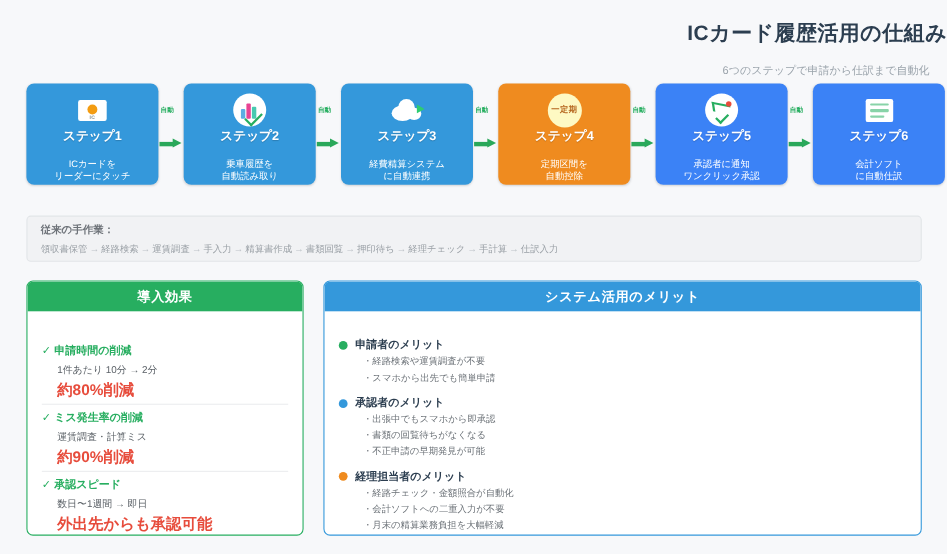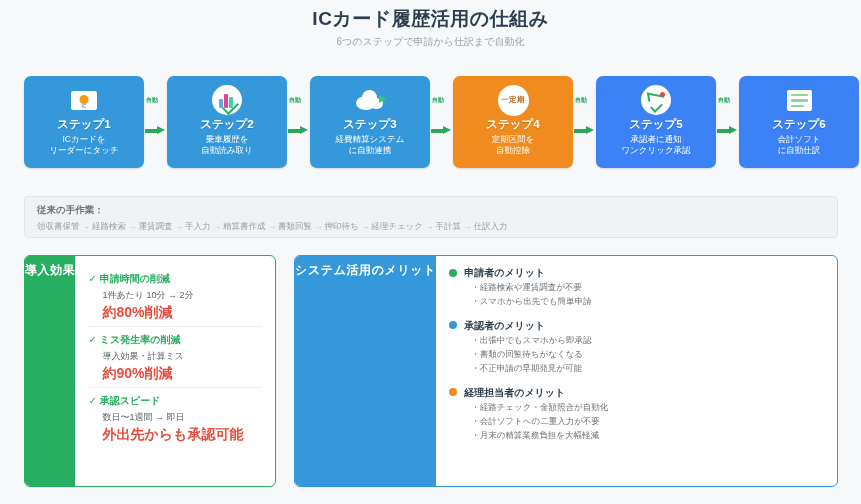--- a/index.html
+++ b/index.html
@@ -5,26 +5,26 @@
   html,body{margin:0;padding:0;}
   body{
     width:861px;height:504px;overflow:hidden;
     background:#f7f8fa;
     font-family:"Liberation Sans","DejaVu Sans",sans-serif;
     color:#333;
   }
   .page{width:861px;height:504px;position:relative;box-sizing:border-box;}
 
   
-  .header{padding-top:8px;text-align:center;}
+  .header{padding-top:20px;text-align:right;}
   .title{
     font-size:19px;font-weight:bold;color:#2c3e50;letter-spacing:.5px;
     margin:0 0 5px 0;line-height:1.2;
   }
-  .subtitle{font-size:10px;color:#9aa3ab;margin:0;line-height:1.2;}
+  .subtitle{font-size:10px;color:#9aa3ab;margin:16px;line-height:1.2;}
 
   
   .steps{
     position:absolute;left:24px;top:76px;width:838px;height:92px;
     display:flex;align-items:stretch;
   }
   .step{
     width:120px;height:92px;border-radius:7px;
     display:flex;flex-direction:column;align-items:center;
     justify-content:flex-start;
@@ -34,21 +34,21 @@
   }
   .step.blue{background:#3498db;}
   .step.orange{background:#ef8b1f;}
   .step.green{background:#3b82f6;}
   .step-icon{height:34px;display:flex;align-items:center;justify-content:center;}
   .step-name{
     color:#ffffff;font-size:11.5px;font-weight:bold;margin-top:1px;line-height:1.1;
     text-shadow:0 1px 1px rgba(0,0,0,.18);
   }
   .step-desc{
-    color:#ffffff;font-size:8.5px;text-align:center;line-height:1.35;margin-top:3px;
+    color:#ffffff;font-size:8.5px;text-align:center;line-height:1.35;margin-top:13px;
   }
   .arrow{
     flex:0 0 23px;position:relative;display:flex;align-items:center;justify-content:center;
   }
   .arrow-label{
     position:absolute;top:20px;left:2px;font-size:6px;color:#27ae60;font-weight:bold;
     white-space:nowrap;overflow:hidden;width:14px;
   }
   .arrow-glyph{
     position:relative;top:8px;width:21px;height:9px;display:block;
@@ -92,21 +92,21 @@
   .cloud b{position:absolute;background:#fff;border-radius:50%;display:block;}
   .cloud b:nth-child(1){left:2px;bottom:0;width:20px;height:14px;}
   .cloud b:nth-child(2){left:8px;top:0;width:15px;height:15px;}
   .cloud b:nth-child(3){left:16px;bottom:1px;width:13px;height:11px;}
   .cloud .cl-arrow{
     position:absolute;right:0;top:5px;width:0;height:0;
     border-top:4px solid transparent;border-bottom:4px solid transparent;
     border-left:7px solid #2ecc71;
   }
   .pass{
-    width:31px;height:31px;border-radius:50%;background:#ffffff;
+    width:31px;height:31px;border-radius:50%;background:#fef9c3;
     display:flex;align-items:center;justify-content:center;
     font-size:7.5px;color:#b5651d;font-weight:bold;letter-spacing:.4px;
   }
   .notify{position:relative;width:19px;height:19px;}
   .notify .line{
     position:absolute;left:1px;top:3px;width:14px;height:7px;
     border-left:2px solid #27ae60;border-top:2px solid #27ae60;
     transform:skewX(20deg) rotate(12deg);
   }
   .notify .pin{
@@ -130,21 +130,21 @@
     position:absolute;left:24px;top:196px;width:814px;height:42px;
     background:#f1f2f4;border:1px solid #e2e5e8;border-radius:4px;
     box-sizing:border-box;padding:7px 12px;
   }
   .legacy-title{font-size:9.5px;font-weight:bold;color:#6d7278;line-height:1.3;}
   .legacy-chain{font-size:8.5px;color:#9aa0a6;margin-top:5px;line-height:1.3;white-space:nowrap;}
   .legacy-chain .sep{color:#bfc4c9;padding:0 2px;}
 
   
   .panels{position:absolute;left:24px;top:255px;width:814px;height:232px;display:flex;gap:18px;}
-  .panel{background:#fff;border-radius:6px;box-sizing:border-box;overflow:hidden;display:flex;}
+  .panel{background:#fff;border-radius:6px;box-sizing:border-box;overflow:hidden;display:flex;flex-direction:column;gap:14px;}
   .panel-left{flex:0 0 252px;border:1.5px solid #27ae60;}
   .panel-right{flex:1 1 auto;border:1.5px solid #3498db;}
   .panel-head{
     text-align:center;color:#fff;font-size:12px;font-weight:bold;
     padding:7px 0 6px 0;letter-spacing:.6px;line-height:1.2;
   }
   .panel-left .panel-head{background:#27ae60;}
   .panel-right .panel-head{background:#3498db;}
   .panel-body{padding:10px 13px;flex:1 1 auto;}
 
@@ -327,21 +327,21 @@
             <span class="chk-mark">✓</span><span>申請時間の削減</span>
           </div>
           <div class="effect-detail">1件あたり 10分 → 2分</div>
           <div class="effect-highlight">約80%削減</div>
         </div>
 
         <div class="effect">
           <div class="effect-title">
             <span class="chk-mark">✓</span><span>ミス発生率の削減</span>
           </div>
-          <div class="effect-detail">導入効果・計算ミス</div>
+          <div class="effect-detail">運賃調査・計算ミス</div>
           <div class="effect-highlight">約90%削減</div>
         </div>
 
         <div class="effect">
           <div class="effect-title">
             <span class="chk-mark">✓</span><span>承認スピード</span>
           </div>
           <div class="effect-detail">数日〜1週間 → 即日</div>
           <div class="effect-highlight">外出先からも承認可能</div>
         </div>

